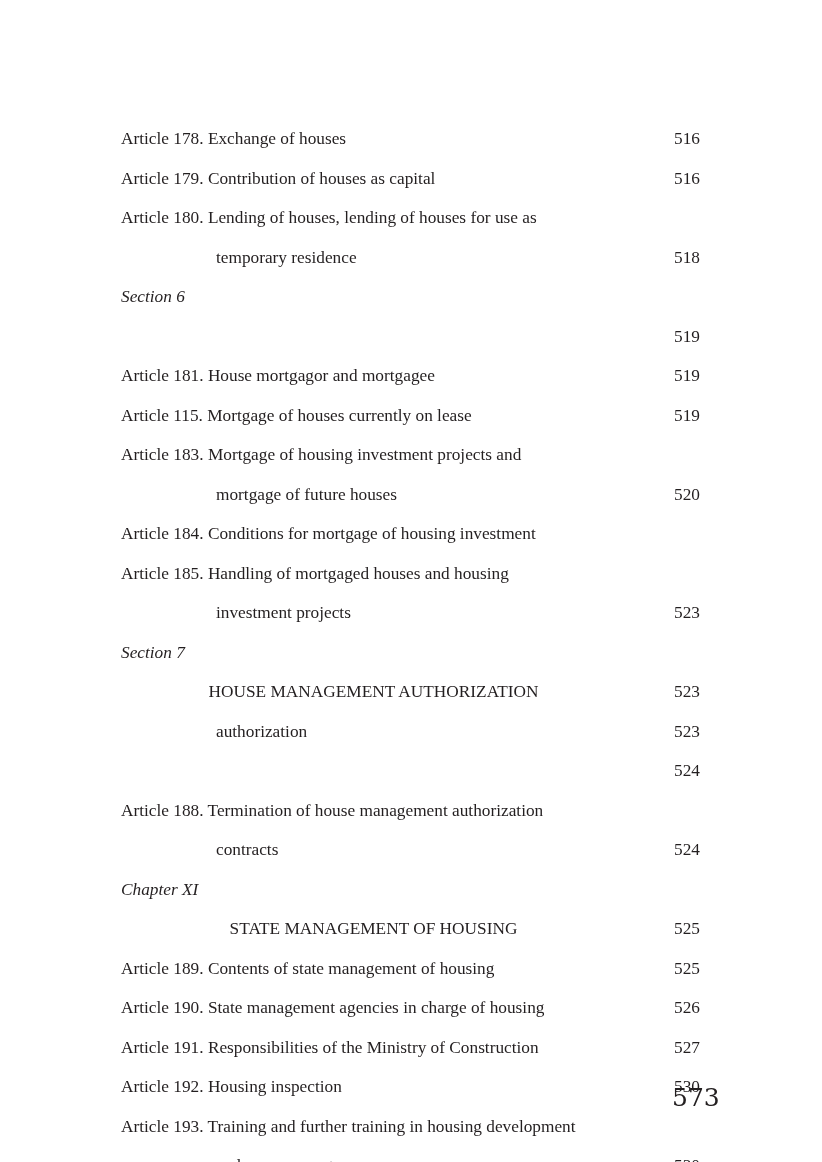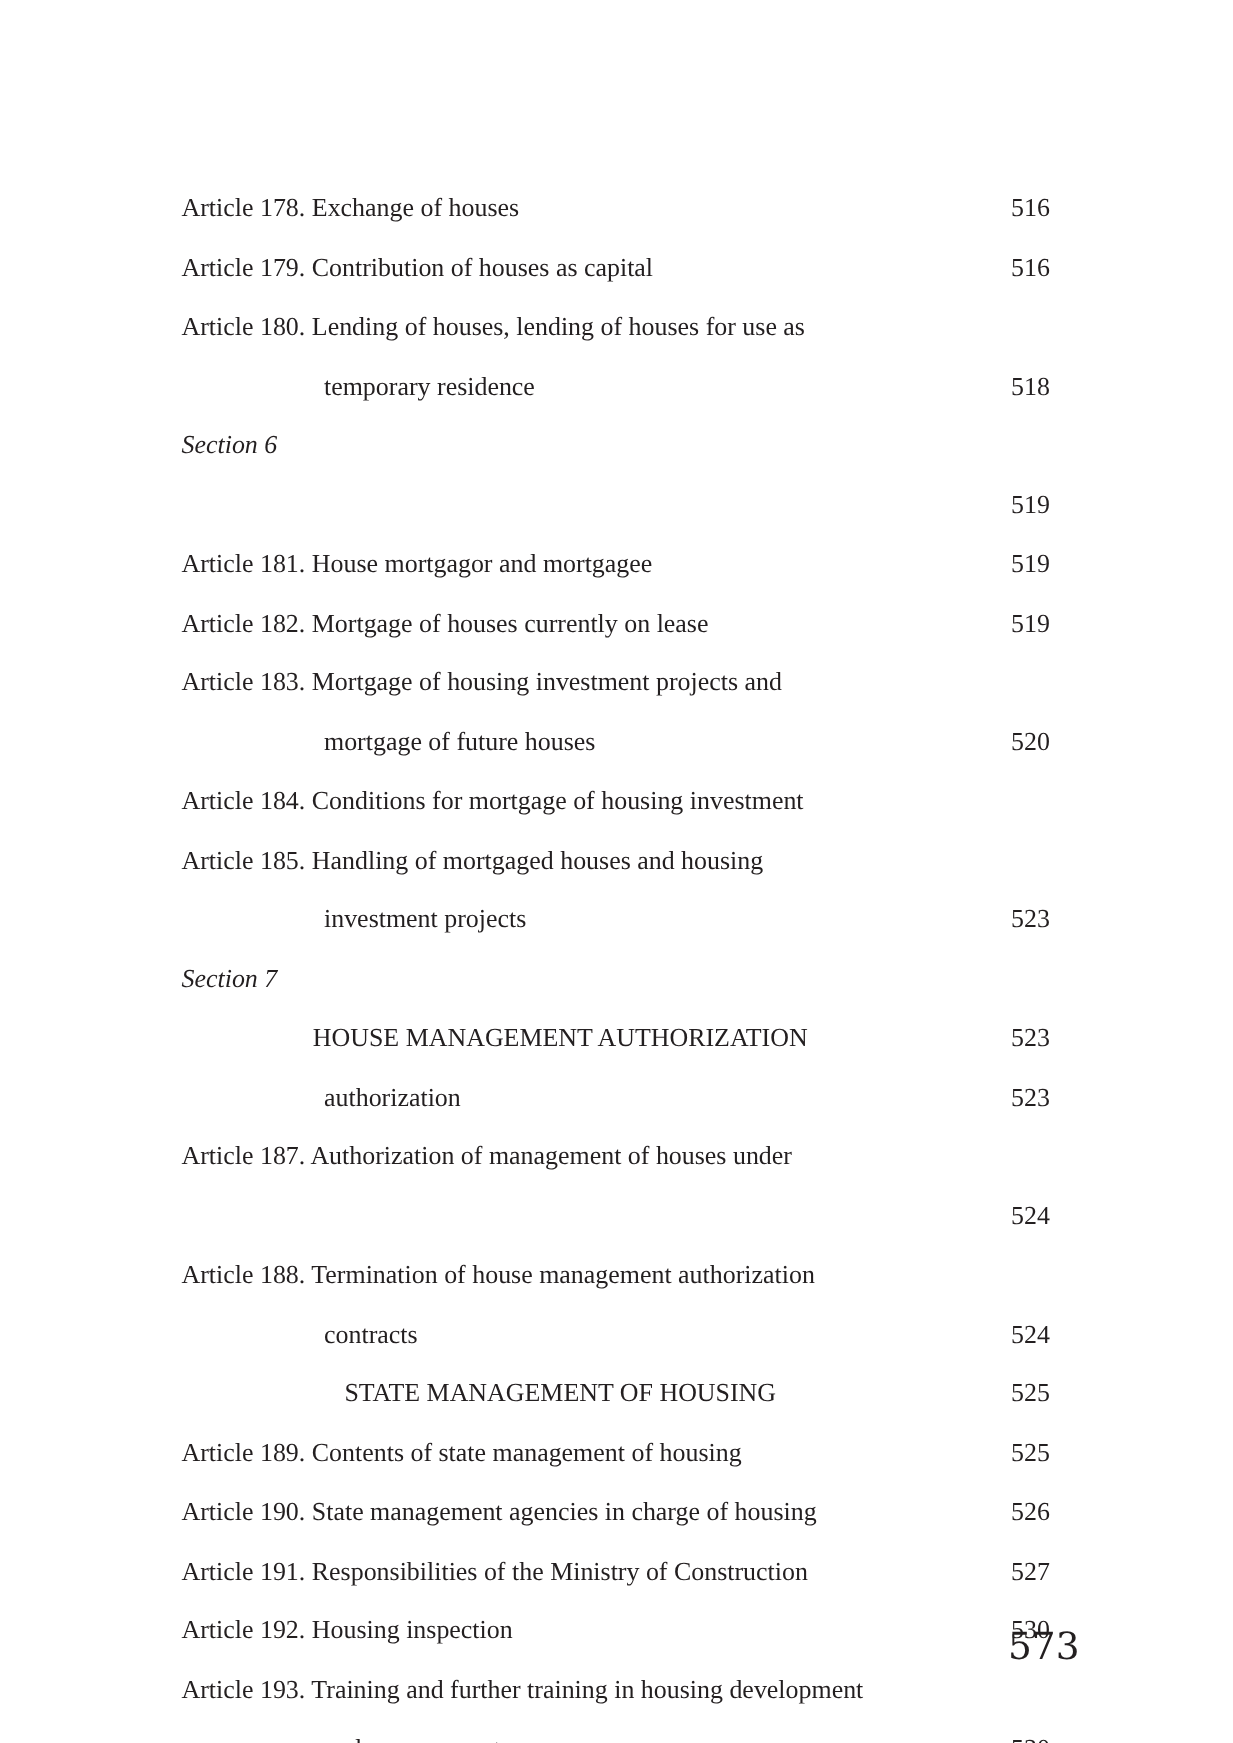--- a/index.html
+++ b/index.html
@@ -98,21 +98,21 @@
   </div>
   <div class="row heading-caps">
     <span class="page">519</span>
   </div>
   <div class="row">
     <span class="num">Article 181.</span>
     <span class="title">House mortgagor and mortgagee</span>
     <span class="page">519</span>
   </div>
   <div class="row">
-    <span class="num">Article 182.</span>
+    <span class="num">Article 115.</span>
     <span class="title">Mortgage of houses currently on lease</span>
     <span class="page">519</span>
   </div>
   <div class="row">
     <span class="num">Article 183.</span>
     <span class="title">Mortgage of housing investment projects and</span>
     <span class="page"></span>
   </div>
   <div class="row cont">
     <span class="title">mortgage of future houses</span>
@@ -136,36 +136,34 @@
     <span class="title">Section 7</span>
   </div>
   <div class="row heading-caps">
     <span class="title">HOUSE MANAGEMENT AUTHORIZATION</span>
     <span class="page">523</span>
   </div>
   <div class="row cont">
     <span class="title">authorization</span>
     <span class="page">523</span>
   </div>
-  <div class="row">
-    <span class="num">Article 187.</span>
-    <span class="title">Authorization of management of houses under</span>
-    <span class="page"></span>
-  </div>
   <div class="row cont">
     <span class="page">524</span>
   </div>
   <div class="row">
     <span class="num">Article 188.</span>
     <span class="title">Termination of house management authorization</span>
     <span class="page"></span>
   </div>
   <div class="row cont">
     <span class="title">contracts</span>
     <span class="page">524</span>
+  </div>
+  <div class="row heading-italic">
+    <span class="title">Chapter XI</span>
   </div>
   <div class="row heading-caps">
     <span class="title">STATE MANAGEMENT OF HOUSING</span>
     <span class="page">525</span>
   </div>
   <div class="row">
     <span class="num">Article 189.</span>
     <span class="title">Contents of state management of housing</span>
     <span class="page">525</span>
   </div>

